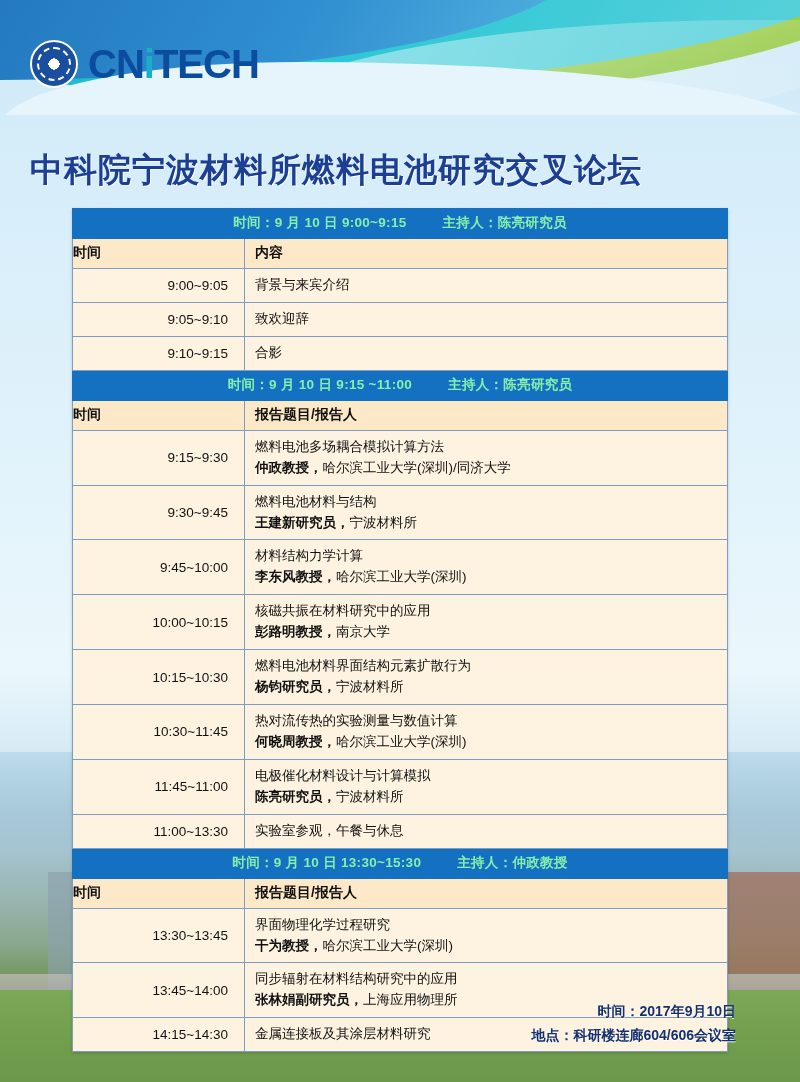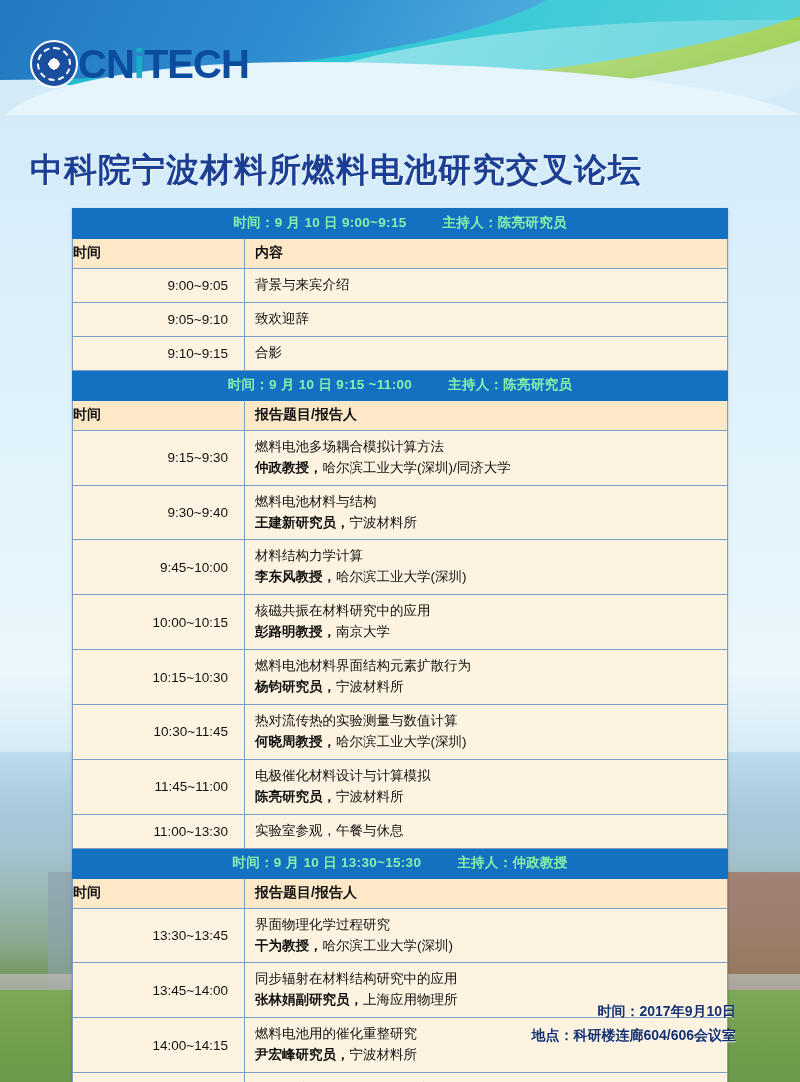--- a/index.html
+++ b/index.html
@@ -80,21 +80,21 @@
   }
   .header .wave-white {
     position:absolute; left:0; top:62px; width:820px; height:80px;
     background:#e6f4fb;
     border-top-left-radius: 40% 90%;
     border-top-right-radius: 70% 100%;
   }
 
   .logo-wrap {
     position:absolute; left:30px; top:40px;
-    display:flex; align-items:center; z-index:5;
+    display:flex; align-items:center; gap:10px; z-index:5;
   }
   .logo-mark {
     width:48px; height:48px; border-radius:50%;
     background: radial-gradient(circle at 50% 50%, #ffffff 0 18%, #1a4fa0 18% 100%);
     border:2px solid #ffffff;
     position:relative;
     display:flex; align-items:center; justify-content:center;
   }
   .logo-mark::after {
     content:""; position:absolute; width:30px; height:30px; border-radius:50%;
@@ -232,21 +232,21 @@
         <td class="c-body">报告题目/报告人</td>
       </tr>
       <tr class="row">
         <td class="c-time">9:15~9:30</td>
         <td class="c-body">
           <span class="line1">燃料电池多场耦合模拟计算方法</span>
           <span class="line2"><b>仲政教授，</b><span>哈尔滨工业大学(深圳)/同济大学</span></span>
         </td>
       </tr>
       <tr class="row">
-        <td class="c-time">9:30~9:40</td>
+        <td class="c-time">9:30~9:45</td>
         <td class="c-body">
           <span class="line1">燃料电池材料与结构</span>
           <span class="line2"><b>王建新研究员，</b><span>宁波材料所</span></span>
         </td>
       </tr>
       <tr class="row">
         <td class="c-time">9:45~10:00</td>
         <td class="c-body">
           <span class="line1">材料结构力学计算</span>
           <span class="line2"><b>李东风教授，</b><span>哈尔滨工业大学(深圳)</span></span>
@@ -298,27 +298,20 @@
         <td class="c-body">
           <span class="line1">界面物理化学过程研究</span>
           <span class="line2"><b>干为教授，</b><span>哈尔滨工业大学(深圳)</span></span>
         </td>
       </tr>
       <tr class="row">
         <td class="c-time">13:45~14:00</td>
         <td class="c-body">
           <span class="line1">同步辐射在材料结构研究中的应用</span>
           <span class="line2"><b>张林娟副研究员，</b><span>上海应用物理所</span></span>
-        </td>
-      </tr>
-      <tr class="row">
-        <td class="c-time">14:00~14:15</td>
-        <td class="c-body">
-          <span class="line1">燃料电池用的催化重整研究</span>
-          <span class="line2"><b>尹宏峰研究员，</b><span>宁波材料所</span></span>
         </td>
       </tr>
       <tr class="row">
         <td class="c-time">14:15~14:30</td>
         <td class="c-body">
           <span class="line1">金属连接板及其涂层材料研究</span>
         </td>
       </tr>
     </tbody>
 </table>

